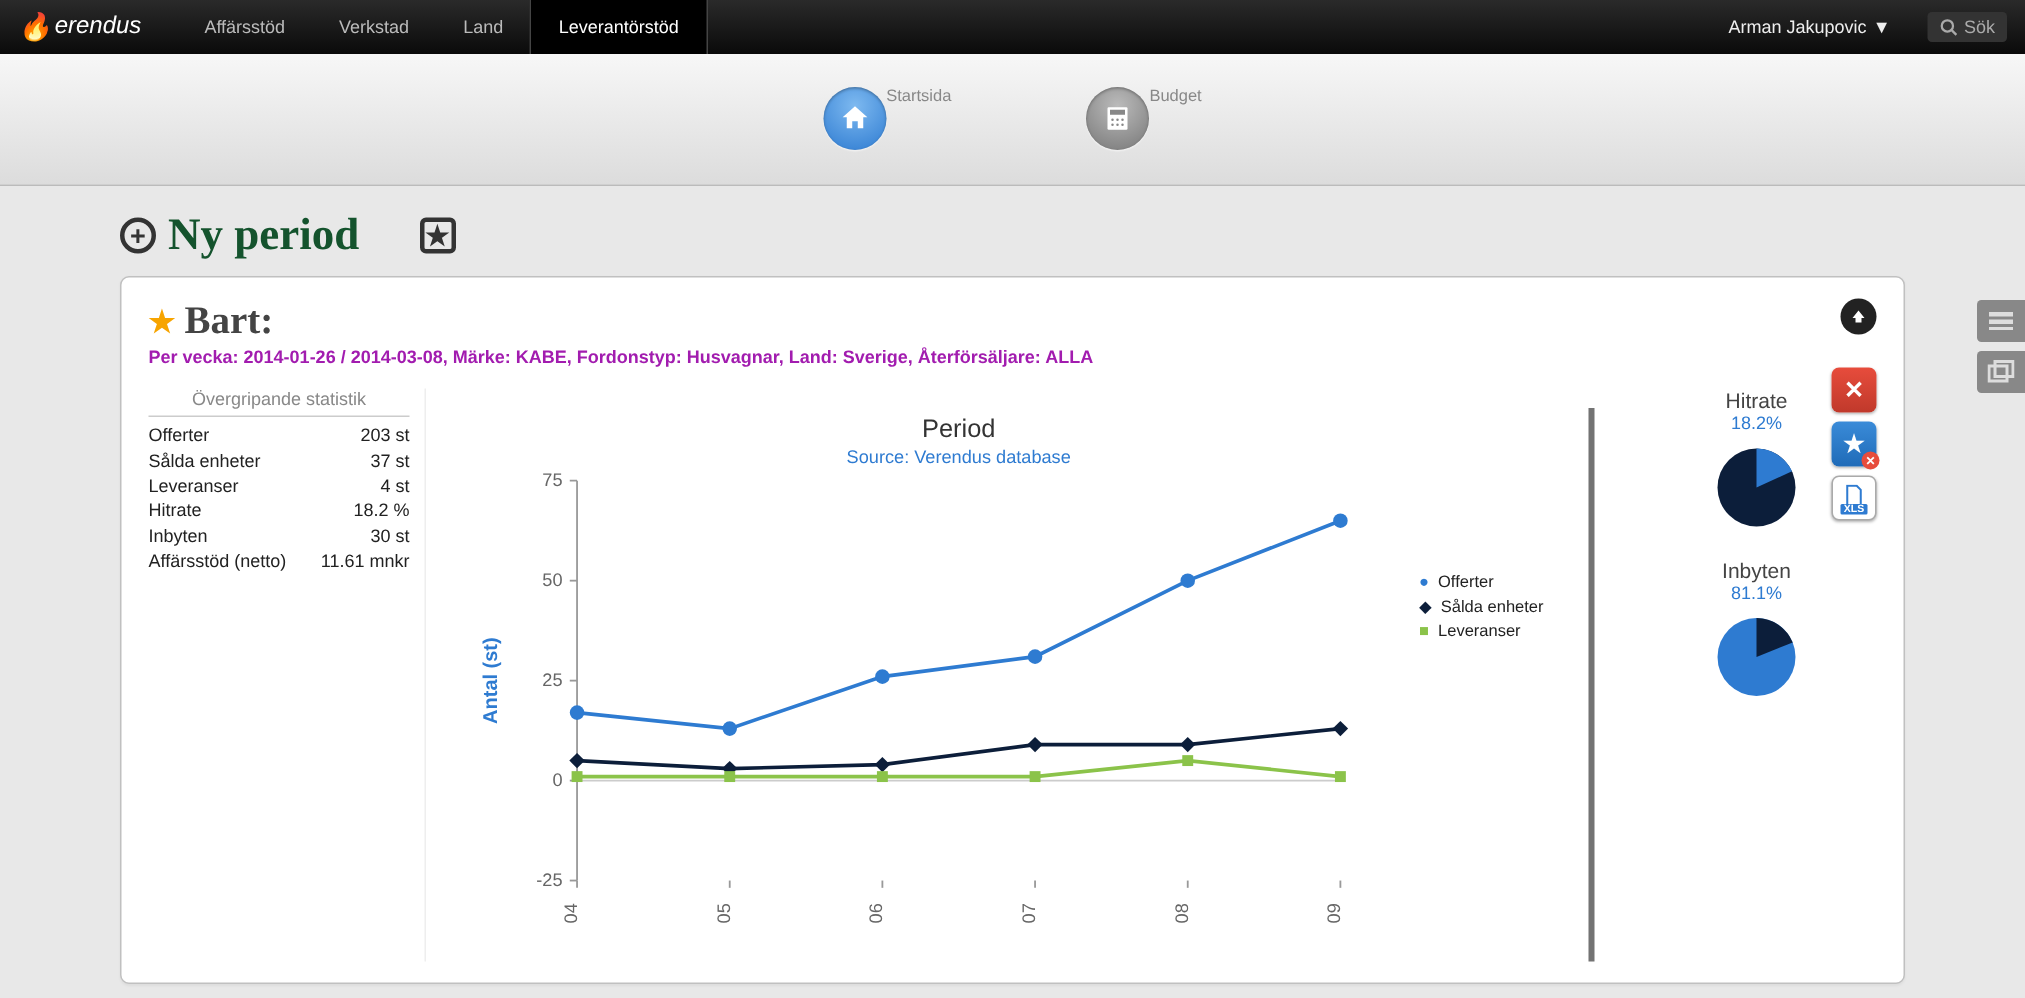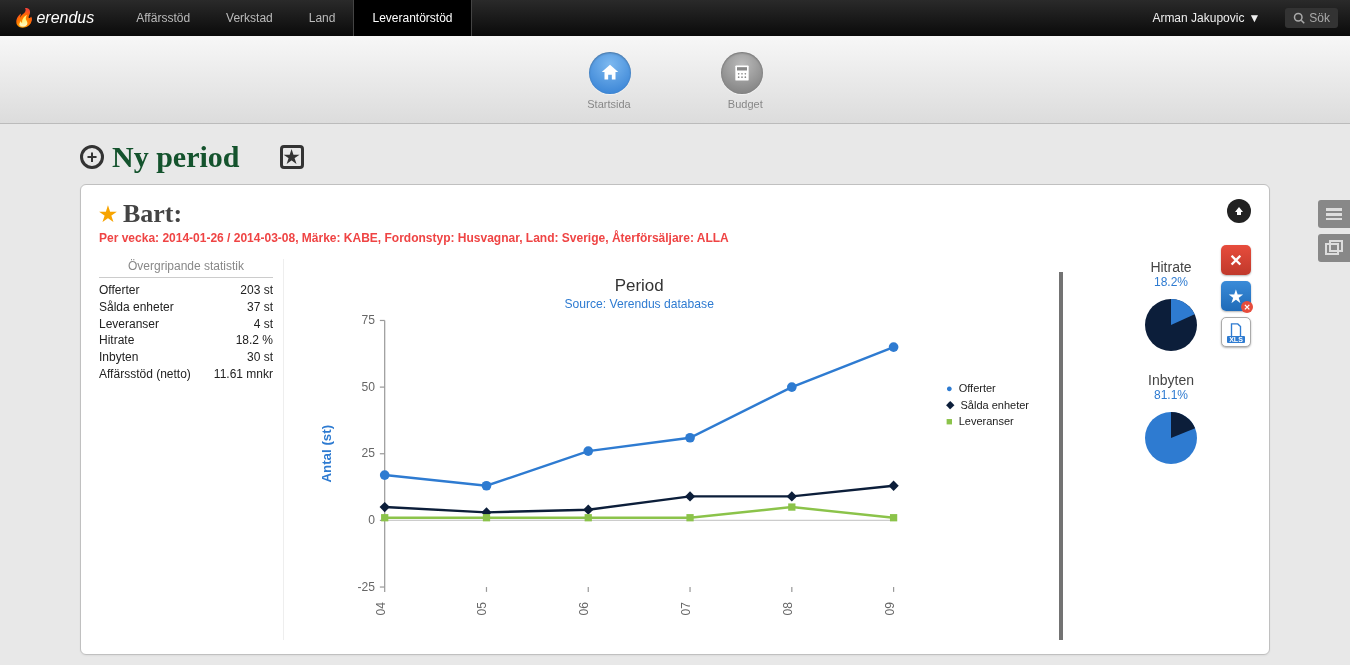--- a/index.html
+++ b/index.html
@@ -10,39 +10,39 @@
 .topnav { display: flex; align-items: stretch; height: 36px; }
 .topnav-item { padding: 0 18px; display: flex; align-items: center; font-size: 12px; color: #bbb; cursor: pointer; }
 .topnav-item.active { background: #000; color: #fff; border-left: 1px solid #444; border-right: 1px solid #444; }
 .topright { margin-left: auto; display: flex; align-items: center; gap: 25px; }
 .user { color: #eee; font-size: 12px; display: flex; align-items: center; gap: 4px; cursor: pointer; }
 .searchbox { background: #333; border-radius: 3px; padding: 3px 8px; display: flex; align-items: center; color: #aaa; font-size: 12px; }
 .searchbox svg { margin-right: 4px; }
 
 .subnav { background: linear-gradient(#f7f7f7, #dcdcdc); border-bottom: 1px solid #bbb; height: 88px; display: flex; justify-content: center; }
 .subnav-inner { display: flex; align-items: center; gap: 50px; }
-.subnav-item { display: flex; flex-direction: column; align-items: flex-end; padding: 8px 20px 6px; cursor: pointer; font-size: 11px; color: #888; }
+.subnav-item { display: flex; flex-direction: row; align-items: flex-start; padding: 8px 20px 6px; cursor: pointer; font-size: 11px; color: #888; }
 .subnav-item.active { background: #fff; border: 1px solid #bbb; border-bottom: 1px solid #fff; border-radius: 4px 4px 0 0; margin-bottom: -1px; }
 .sub-icon { width: 42px; height: 42px; border-radius: 50%; display: flex; align-items: center; justify-content: center; margin-bottom: 4px; box-shadow: 0 1px 2px rgba(0,0,0,0.3) inset, 0 1px 1px rgba(255,255,255,0.5); }
 .sub-icon.blue { background: radial-gradient(circle at 50% 30%, #7db9f0, #2e7bd1); }
 .sub-icon.gray { background: radial-gradient(circle at 50% 30%, #bbb, #777); }
 .sub-icon.purple { background: radial-gradient(circle at 50% 30%, #b98ad9, #7a3fb8); }
 
 .main { padding: 16px 80px 20px; }
 .actions { display: flex; gap: 40px; margin-bottom: 10px; }
 .action-btn { display: flex; align-items: center; gap: 8px; cursor: pointer; }
 .action-btn h2 { font-family: Georgia, serif; font-weight: bold; font-size: 30px; color: #14532d; }
 .action-icon { width: 24px; height: 24px; border: 3px solid #333; border-radius: 4px; display: flex; align-items: center; justify-content: center; font-size: 18px; font-weight: bold; color: #333; }
 
 .card { background: #fff; border: 1px solid #c0c0c0; border-radius: 6px; padding: 14px 18px; margin-bottom: 12px; box-shadow: 0 1px 2px rgba(0,0,0,0.05); position: relative; }
 .card-head { display: flex; align-items: flex-start; }
 .card-title-block { flex: 1; }
 .card-title { font-family: Georgia, serif; font-size: 26px; font-weight: bold; color: #444; display: flex; align-items: center; gap: 6px; }
 .star { color: #f7a400; font-size: 20px; }
-.card-sub { font-size: 12px; font-weight: bold; color: #ef4444; margin-top: 2px; }
+.card-sub { font-size: 12px; font-weight: bold; color: #a21caf; margin-top: 2px; }
 .card-toggle { width: 24px; height: 24px; border-radius: 50%; background: #222; display: flex; align-items: center; justify-content: center; color: #fff; cursor: pointer; }
 
 .card-body { display: flex; gap: 28px; margin-top: 14px; }
 .stats-col { width: 185px; border-right: 1px solid #eee; padding-right: 10px; font-size: 12px; }
 .stats-title { text-align: center; color: #888; font-size: 12px; border-bottom: 1px solid #ccc; padding-bottom: 4px; margin-bottom: 4px; }
 .stat-row { display: flex; justify-content: space-between; line-height: 1.4; color: #222; }
 .chart-col { flex: 1; position: relative; border-right: 4px solid #737373; padding-right: 20px; margin-top: 13px; }
 .gauges-col { width: 160px; text-align: center; font-size: 13px; color: #444; }
 .gauge { margin-bottom: 14px; }
 .gauge-title { font-weight: 400; font-size: 14px; }

